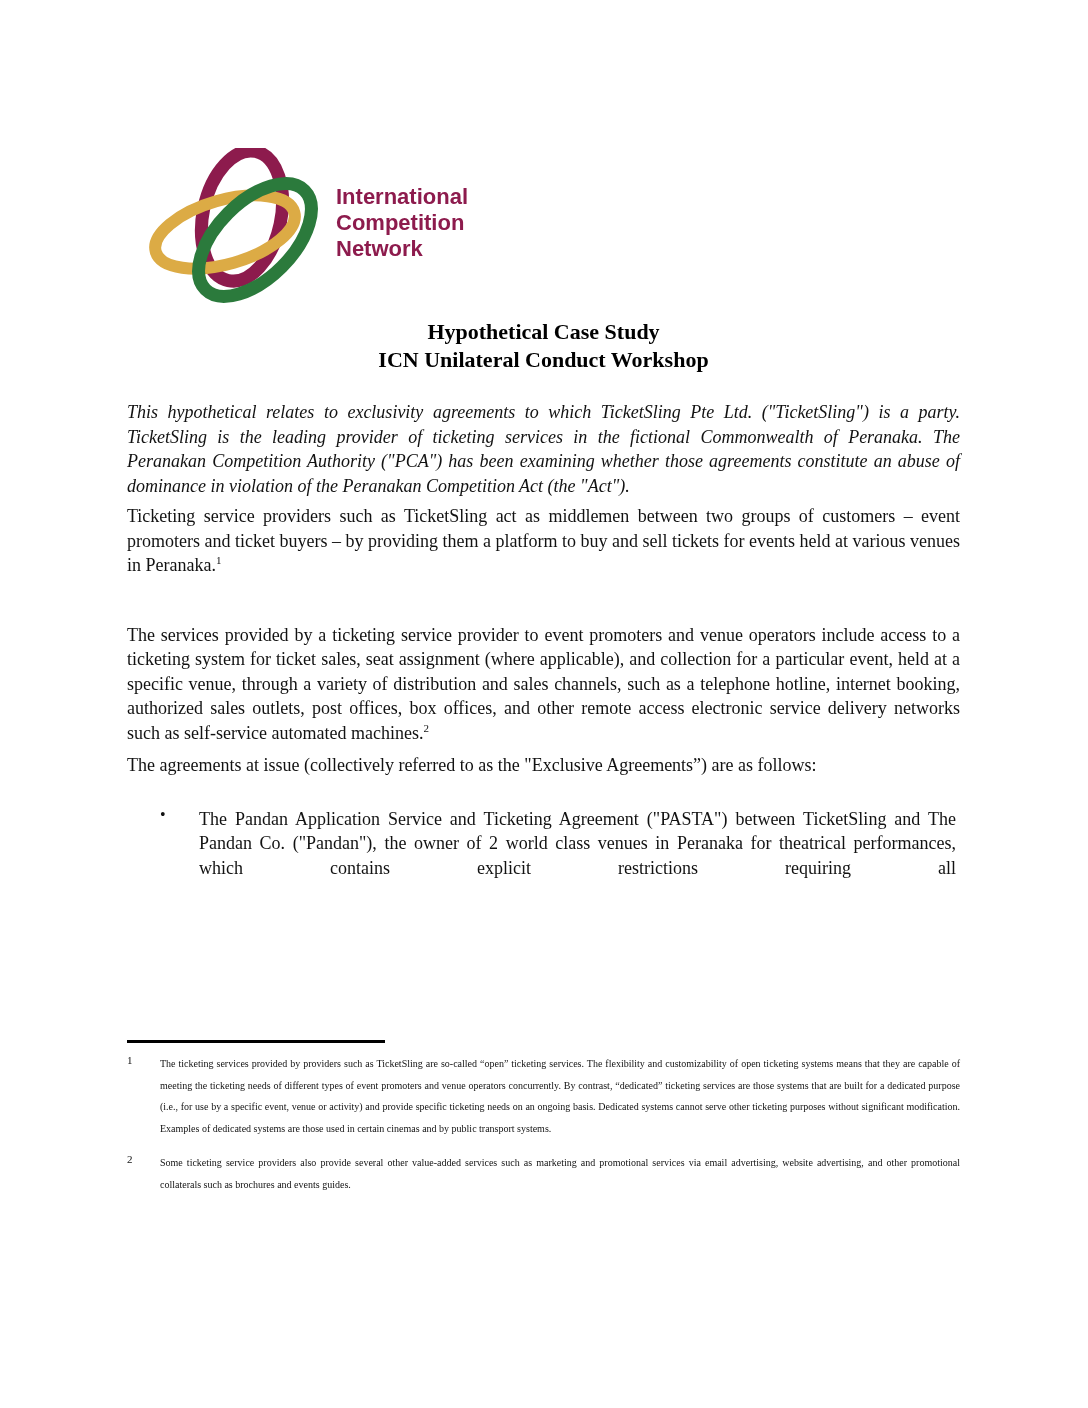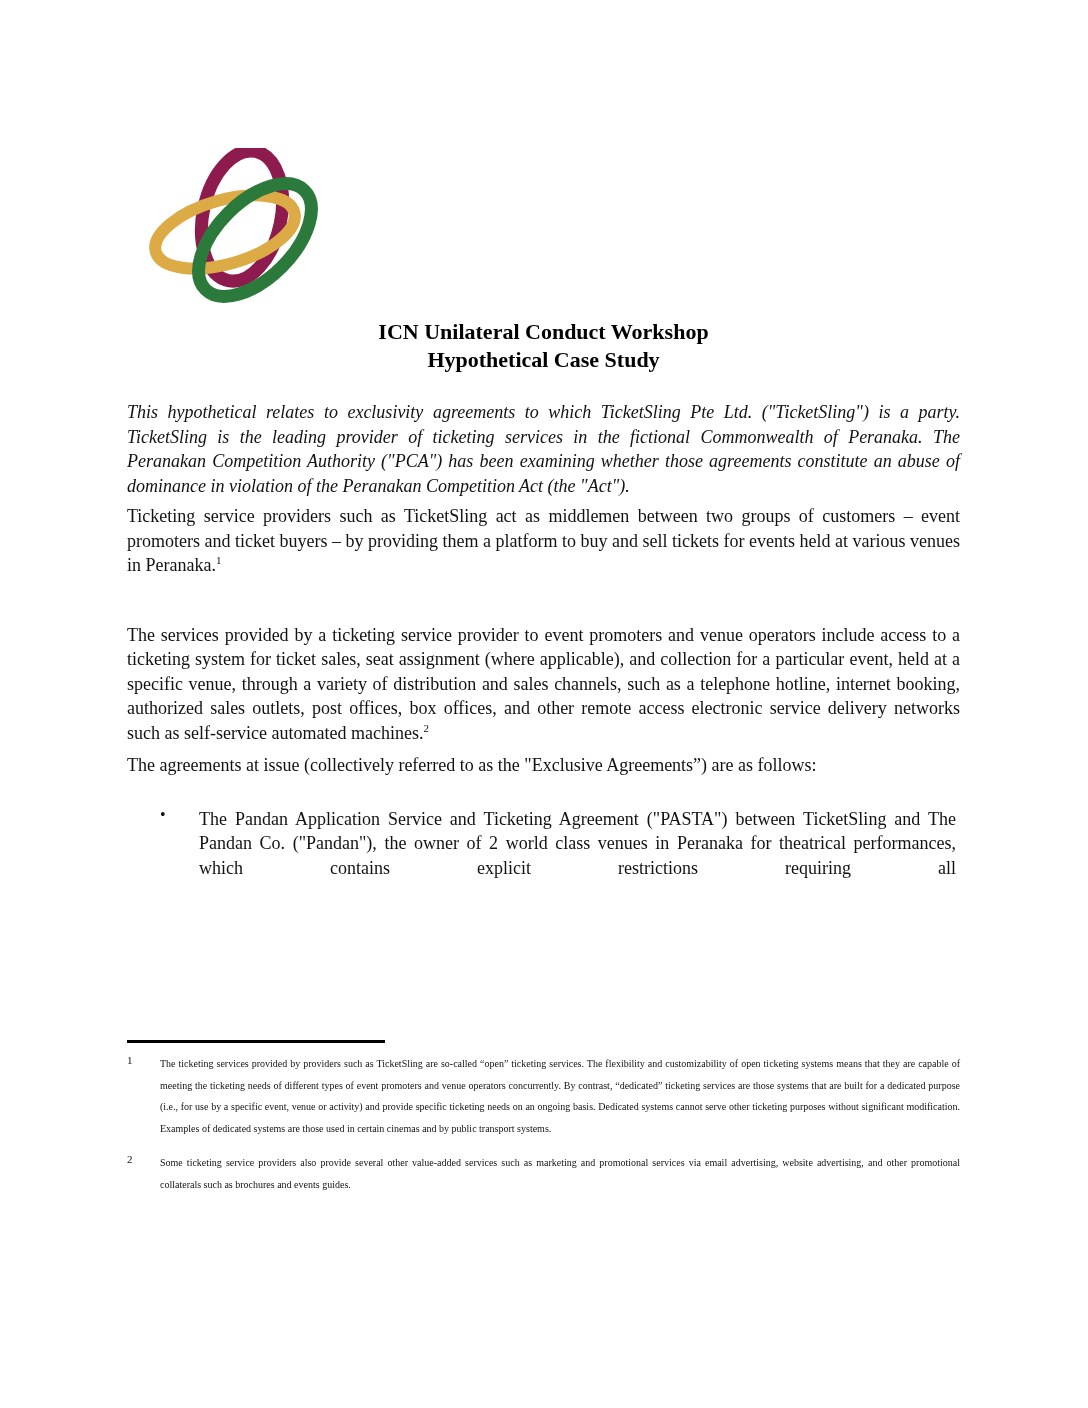--- a/index.html
+++ b/index.html
@@ -109,25 +109,30 @@
 <div class="page">
 
   <div class="logo-row">
     <svg class="logo-mark" width="175" height="158" viewBox="0 0 175 158" xmlns="http://www.w3.org/2000/svg">
       <g fill="none">
         <ellipse cx="93" cy="68" rx="39" ry="66" stroke-width="13" transform="rotate(12 93 68)" stroke="#8d1b4d"></ellipse>
         <ellipse cx="76" cy="84" rx="72" ry="32" stroke-width="12" transform="rotate(-16 76 84)" stroke="#dcab45"></ellipse>
         <ellipse cx="106" cy="92" rx="70" ry="38" stroke-width="13" transform="rotate(-45 106 92)" stroke="#2b7a3c"></ellipse>
       </g>
     </svg>
+    <div class="logo-text">
+      <div>International</div>
+      <div>Competition</div>
+      <div>Network</div>
+    </div>
   </div>
 
   <h1 class="doc-title">
+    <span>Hypothetical Case Study</span>
     <span>ICN Unilateral Conduct Workshop</span>
-    <span>Hypothetical Case Study</span>
   </h1>
 
   <p class="body-p p1">This hypothetical relates to exclusivity agreements to which TicketSling Pte Ltd. ("TicketSling") is a party.  TicketSling is the leading provider of ticketing services in the fictional Commonwealth of Peranaka.  The Peranakan Competition Authority ("PCA") has been examining whether those agreements constitute an abuse of dominance in violation of the Peranakan Competition Act (the "Act").</p>
 
   <p class="body-p p2"><span>Ticketing service providers such as TicketSling act as middlemen between two groups of customers – event promoters and ticket buyers – by providing them a platform to buy and sell tickets for events held at various venues in Peranaka.</span><sup class="ref">1</sup></p>
 
   <p class="body-p p3"><span>The services provided by a ticketing service provider to event promoters and venue operators include access to a ticketing system for ticket sales, seat assignment (where applicable), and collection for a particular event, held at a specific venue, through a variety of distribution and sales channels, such as a telephone hotline, internet booking, authorized sales outlets, post offices, box offices, and other remote access electronic service delivery networks such as self-service automated machines.</span><sup class="ref">2</sup></p>
 
   <p class="body-p p4">The agreements at issue (collectively referred to as the "Exclusive Agreements”) are as follows:</p>
 

